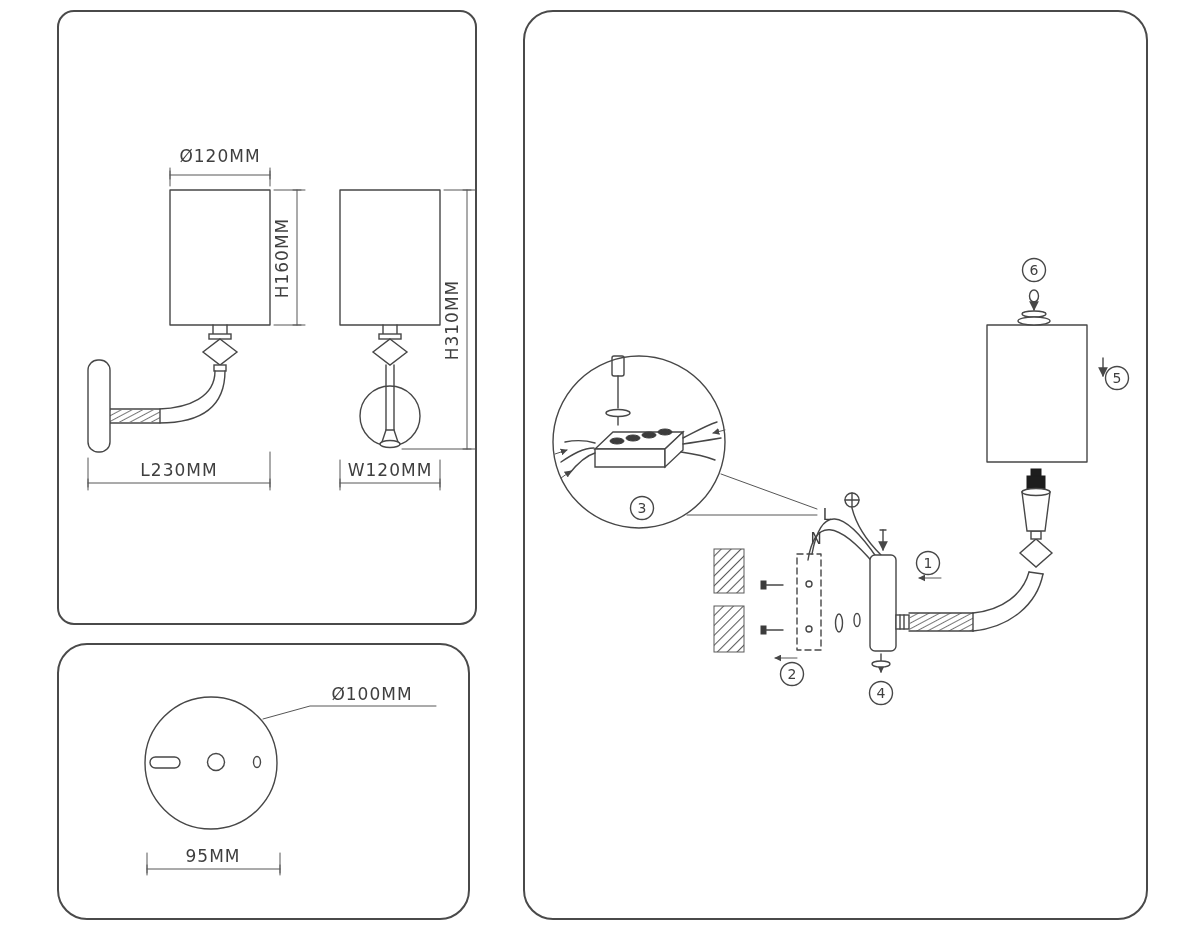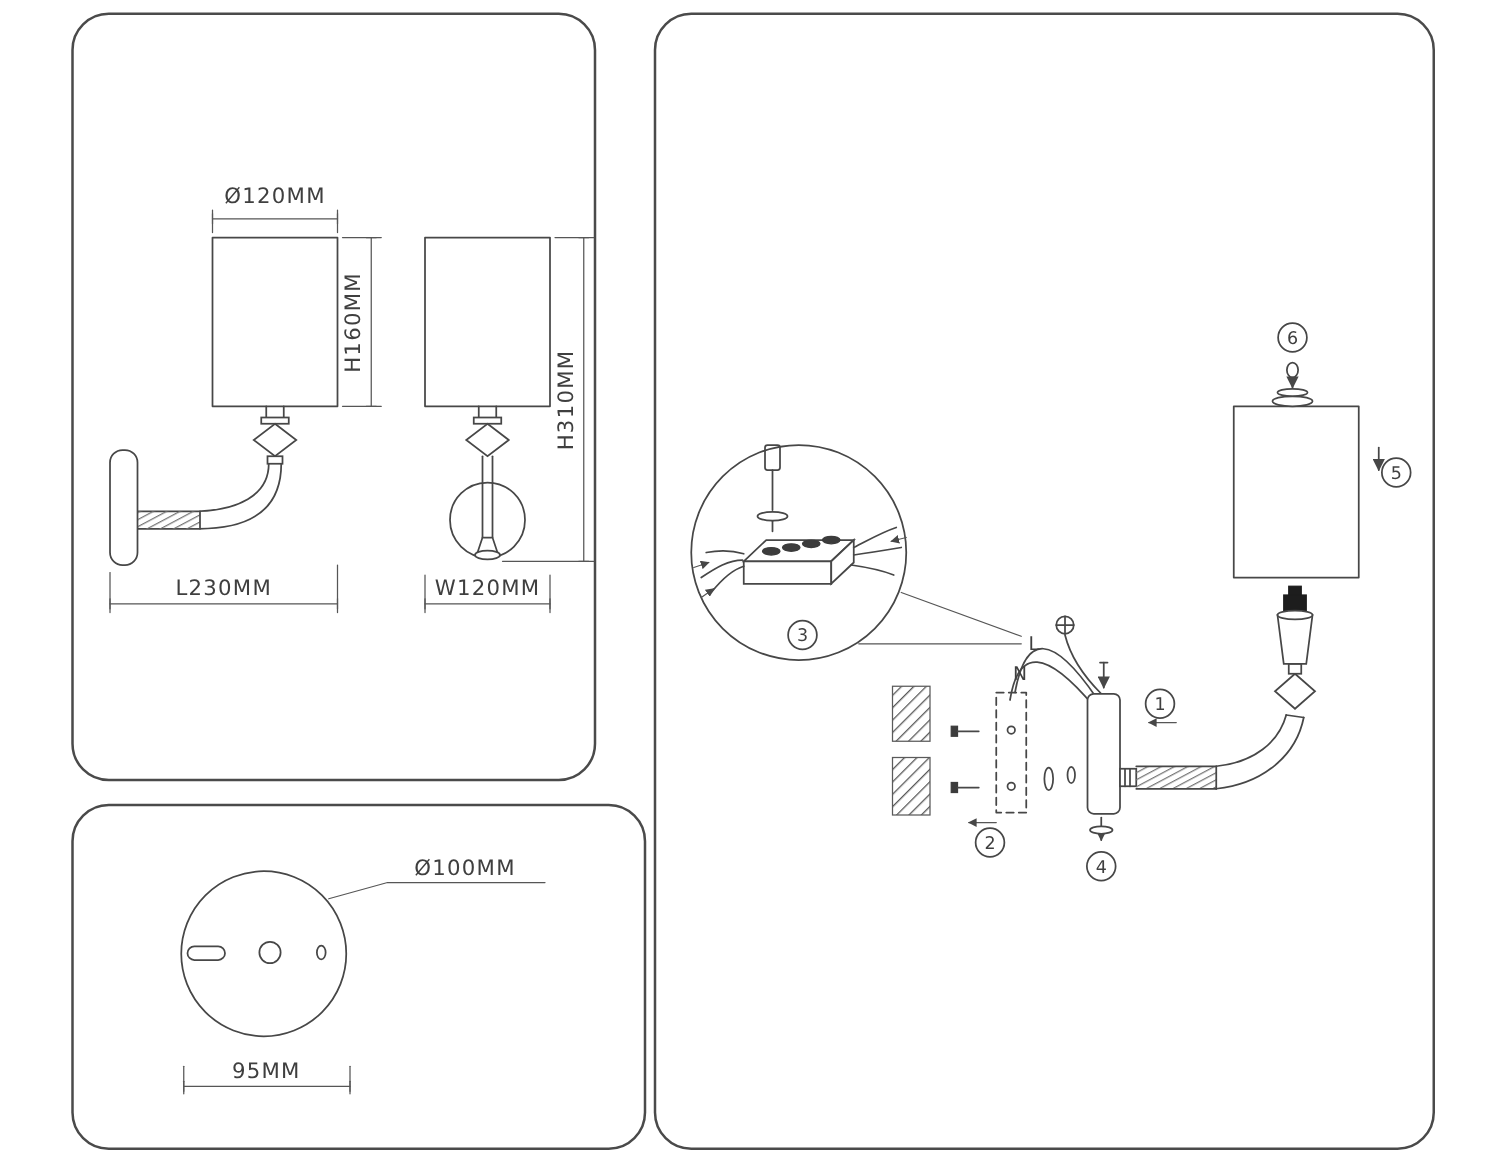--- a/index.html
+++ b/index.html
@@ -1,19 +1,19 @@
 <!DOCTYPE html>
 <html><head>
 <meta charset="utf-8">
 <style>
   html,body{margin:0;padding:0;background:#fff;}
   #stage{position:relative;width:1200px;height:933px;background:#fff;font-family:"DejaVu Sans",sans-serif;overflow:hidden;}
   .panel{position:absolute;border:2px solid #4a4a4a;border-radius:30px;background:#fff;box-sizing:border-box;}
-  #panel-views{left:57px;top:10px;width:420px;height:615px;}
-  #panel-backplate{left:57px;top:643px;width:460px;height:277px;}
+  #panel-views{left:57px;top:10px;width:420px;height:615px;border-radius:17px;}
+  #panel-backplate{left:57px;top:643px;width:413px;height:277px;}
   #panel-assembly{left:523px;top:10px;width:625px;height:910px;}
   svg{display:block;}
   .ln{stroke:#474747;fill:none;stroke-width:1.4;stroke-linecap:round;stroke-linejoin:round;}
   .lnthin{stroke:#565656;fill:none;stroke-width:1;stroke-linecap:round;}
   .fillw{fill:#ffffff;stroke:#474747;stroke-width:1.4;}
   .darkfill{fill:#3c3c3c;stroke:#3c3c3c;stroke-width:1;}
   .blackfill{fill:#1d1d1d;stroke:#1d1d1d;}
   .dash{stroke-dasharray:6 4;}
   text.dim{font-size:17px;fill:#3f3f3f;letter-spacing:1px;text-anchor:middle;font-family:"DejaVu Sans",sans-serif;}
   text.num{font-size:14px;fill:#3f3f3f;text-anchor:middle;font-family:"DejaVu Sans",sans-serif;}

